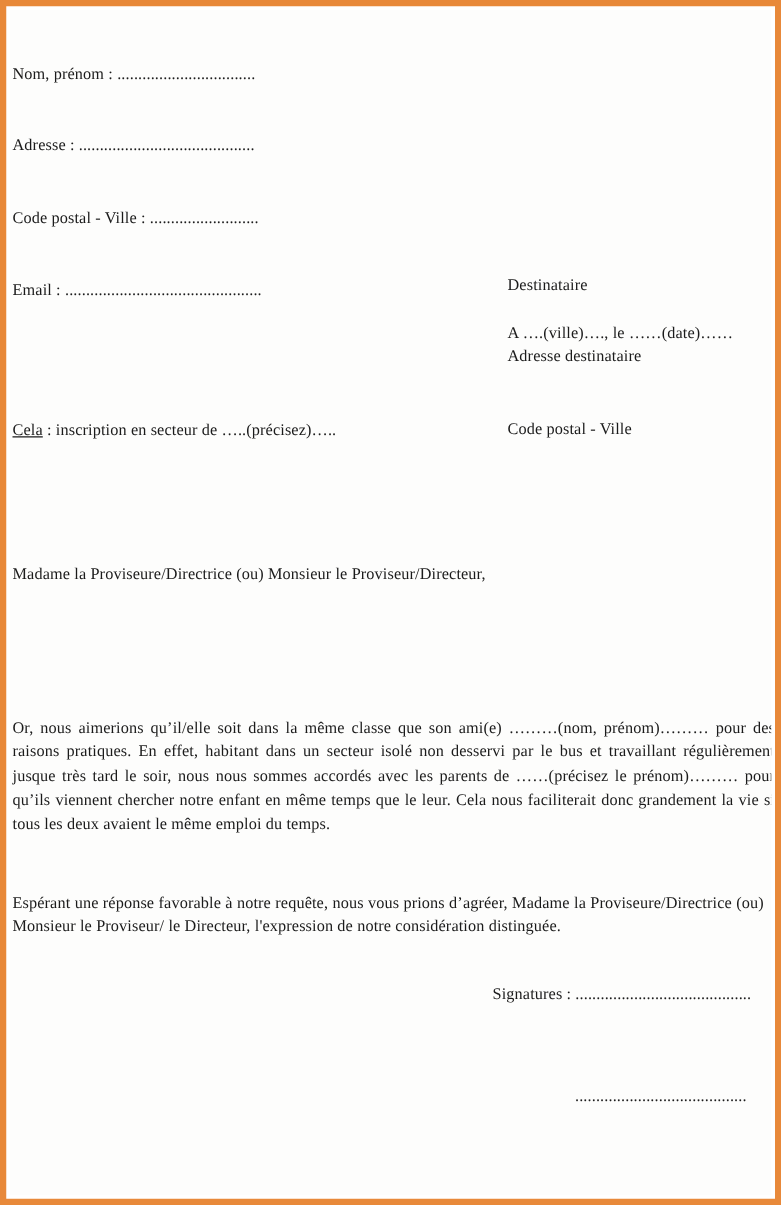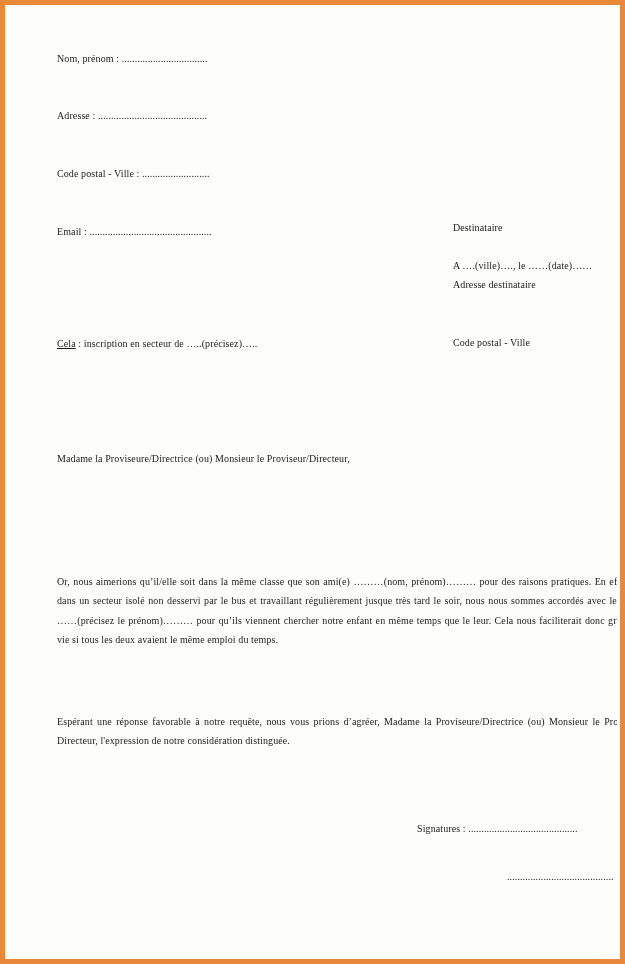--- a/index.html
+++ b/index.html
@@ -29,25 +29,24 @@
     box-sizing: border-box;
     width: 100%;
     height: 100%;
     background: #fdfdfc;
     overflow: hidden;
   }
 
   .doc-text {
     position: absolute;
     color: #1b1b1b;
-    font-size: 10px;
+    font-size: 13px;
     line-height: 19.3px;
     letter-spacing: .1px;
     white-space: pre-wrap;
-    margin-left: 47px;
   }
 
   
   #sender-block {
     left: 2px;
     top: 2px;
     width: 330px;
   }
   #sender-block .sender-line {
     display: block;
@@ -95,23 +94,24 @@
   
   #paragraph-1 { left: 2px; top: 487px;  width: 607px; text-align: justify; }
   #paragraph-2 { left: 2px; top: 564px;  width: 610px; text-align: justify; }
   #paragraph-3 { left: 2px; top: 704px;  width: 601px; text-align: justify; }
 
   #paragraph-1, #paragraph-2, #paragraph-3 { white-space: normal; }
 
   
   #signature-line {
     left: 362px;
-    top: 811px;
+    top: 777px;
     width: 255px;
     white-space: nowrap;
+    text-align: center;
   }
   #signature-second-line {
     left: 452px;
     top: 859px;
     width: 165px;
     white-space: nowrap;
   }
 </style>
 </head>
 <body>

